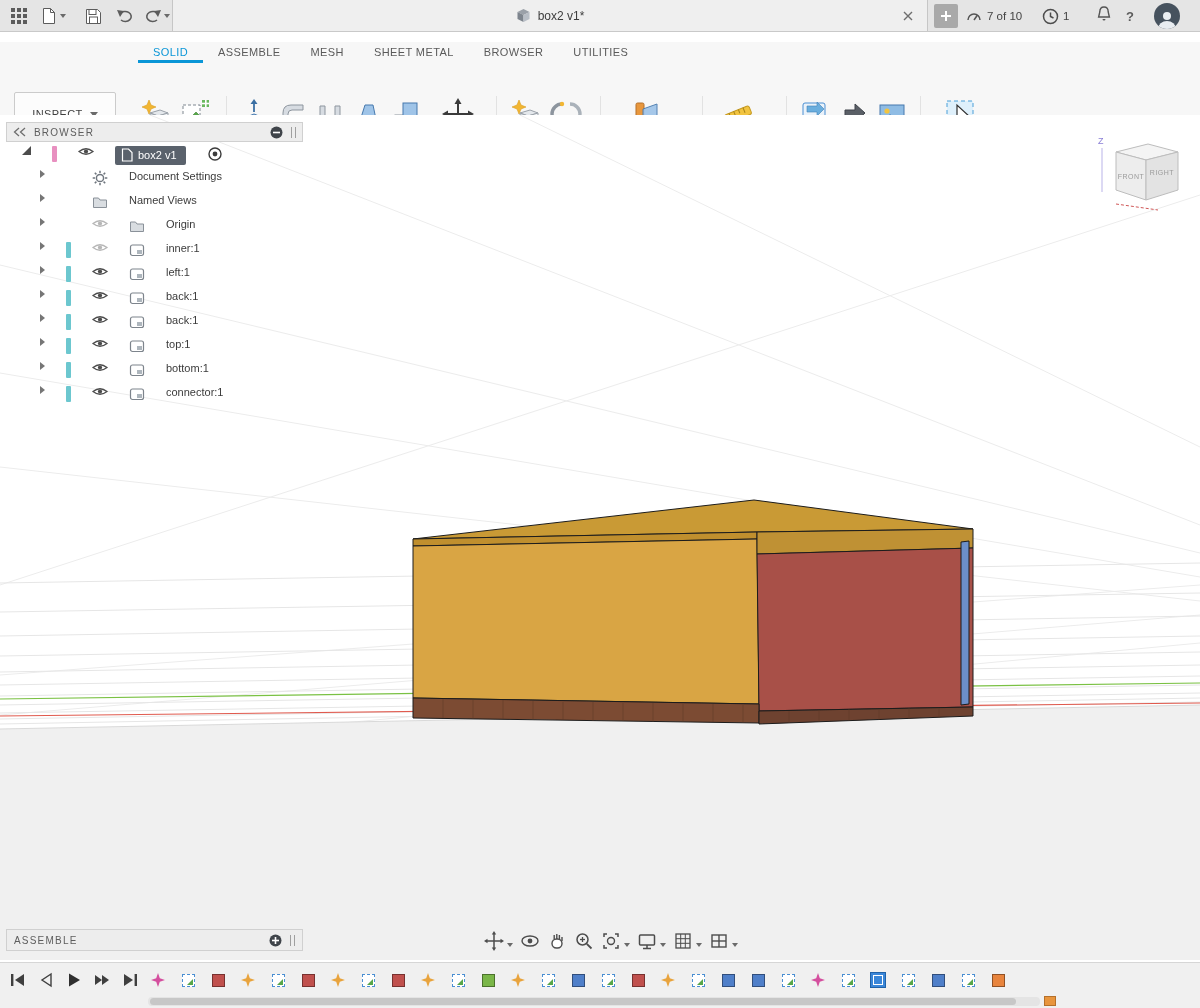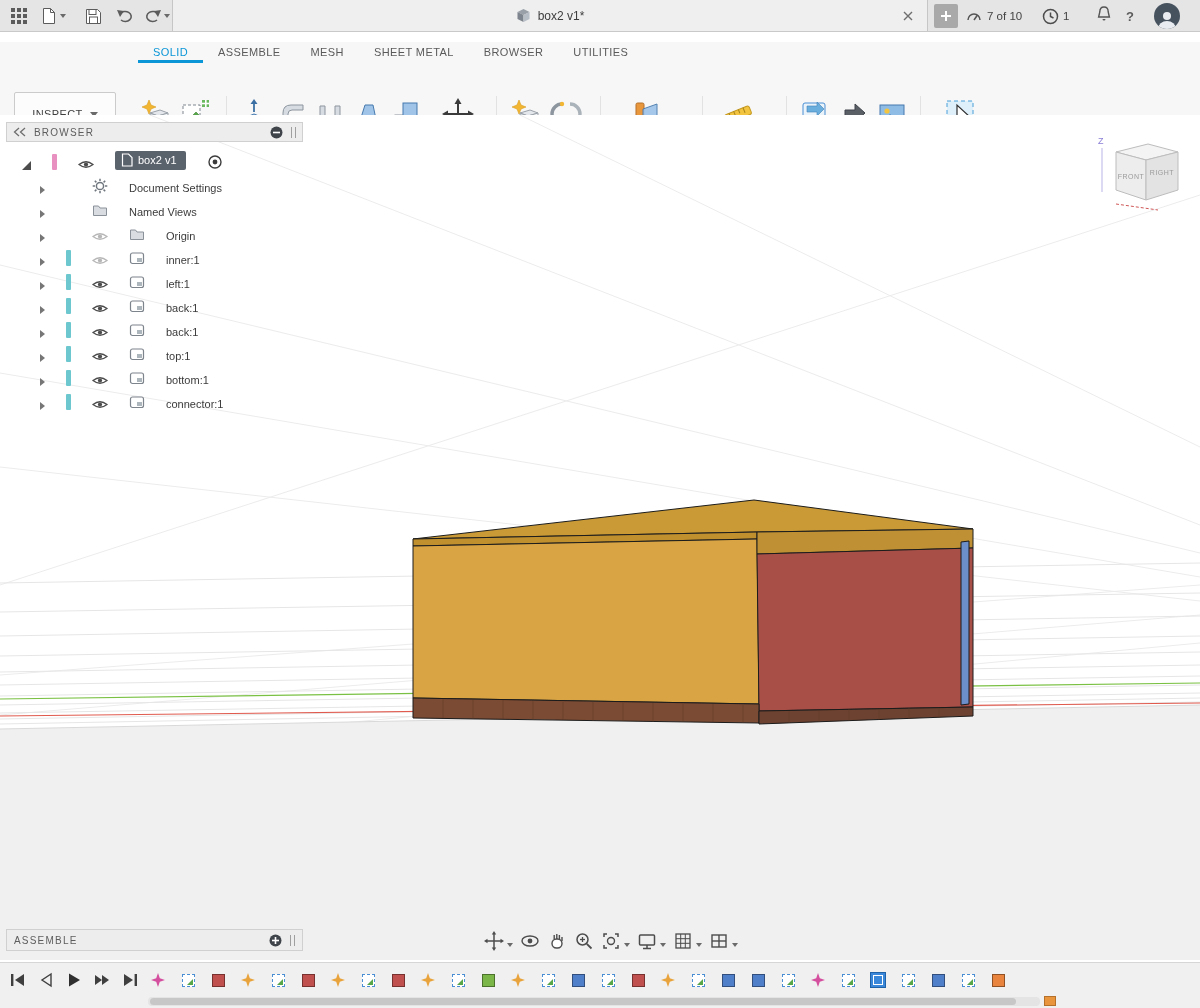--- a/index.html
+++ b/index.html
@@ -26,21 +26,21 @@
 .rtab{padding:2px 15px 0 15px;font-size:11px;color:#5a5a5a;letter-spacing:.4px;line-height:17px}
 .rtab.active{color:#0a96d7;border-bottom:3px solid #0a96d7}
 #design-btn{position:absolute;left:14px;top:50px;width:102px;height:44px;border:1px solid #cbcbcb;border-radius:2px;background:#fcfcfc;display:flex;align-items:center;justify-content:center;gap:7px;font-size:11px;color:#3e3e3e;letter-spacing:.4px}
 .ric{position:absolute;top:55px;width:32px;height:34px;display:flex;align-items:center;justify-content:center}
 .glabel{position:absolute;top:96px;font-size:10.5px;color:#626262;display:flex;align-items:center;gap:4px;transform:translateX(-50%);letter-spacing:.3px;white-space:nowrap}
 .gsep{position:absolute;top:54px;height:52px;width:1px;background:#e2e2e2}
 
 #browser-header{position:absolute;left:6px;top:122px;width:297px;height:20px;background:#ededed;border:1px solid #d0d0d0;display:flex;align-items:center;gap:8px;padding:0 6px;font-size:10px;color:#5d5d5d;letter-spacing:1.2px}
 .grip{width:5px;height:11px;border-left:1px solid #9f9f9f;border-right:1px solid #9f9f9f}
 #browser-tree{position:absolute;left:6px;top:146px;width:297px}
-.b-row{height:24px;display:flex;align-items:flex-end;gap:21px;padding-left:34px;font-size:11px;color:#3b3b3b}
+.b-row{height:24px;display:flex;align-items:flex-start;gap:21px;padding-left:34px;font-size:11px;color:#3b3b3b}
 #root-row{padding-left:16px}
 .caret{width:0;height:0;border-top:4px solid transparent;border-bottom:4px solid transparent;border-left:5px solid #767676}
 .root-caret{width:0;height:0;border-right:9px solid #4c4c4c;border-top:9px solid transparent}
 .strip{width:5px;height:16px;border-radius:1px;background:#6cc7cf;visibility:hidden;flex:none}
 .b-row.component .strip{visibility:visible}
 .strip.pink{background:#e890c0;visibility:visible}
 .eye path{fill:none;stroke:#4c4c4c;stroke-width:1.3}
 .eye circle{fill:#4c4c4c;stroke:none}
 .eye.hidden path{stroke:#b7b7b7}
 .eye.hidden circle{fill:#b7b7b7}

